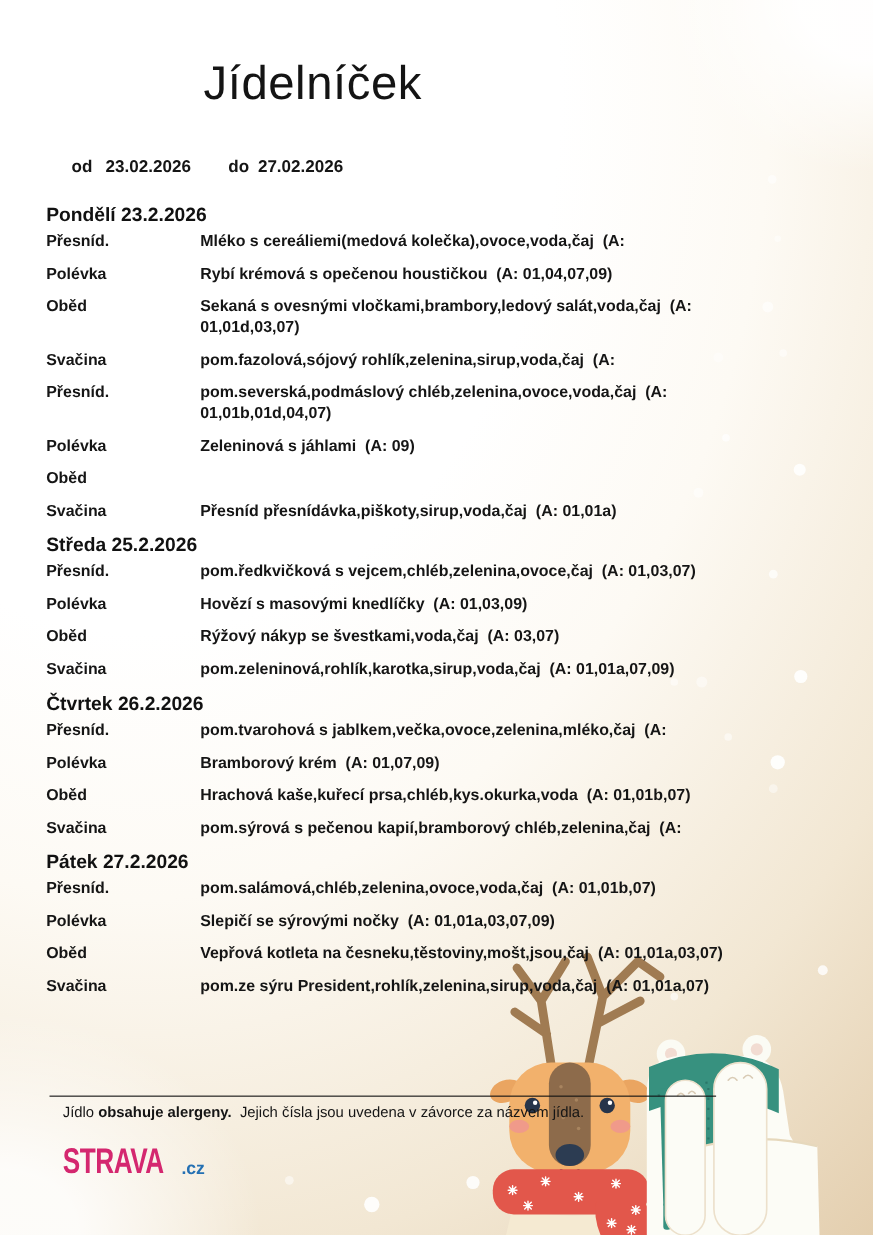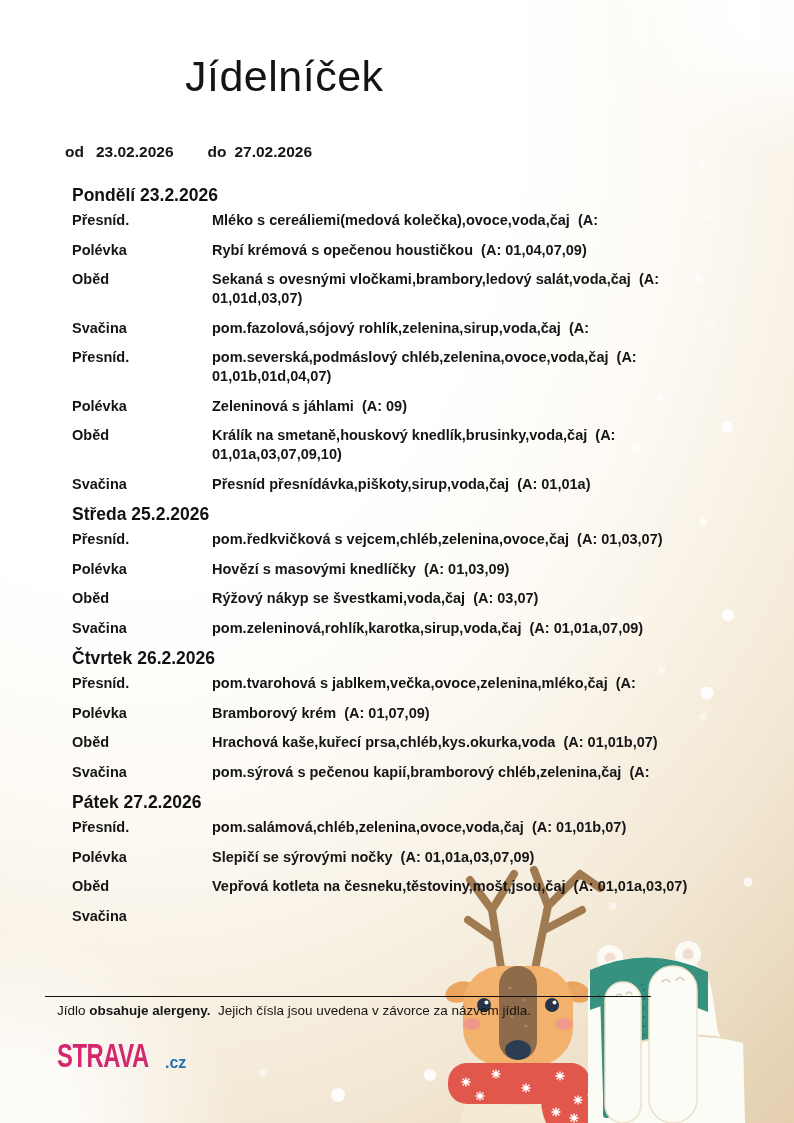--- a/index.html
+++ b/index.html
@@ -18,21 +18,21 @@
   .illus{position:absolute;right:0;bottom:0;z-index:2;}
   .content{position:absolute;inset:0;z-index:3;}
   .title{
     position:absolute;left:185px;top:52px;margin:0;
     font-size:43px;font-weight:normal;letter-spacing:.5px;color:#141414;
   }
   .date-line{position:absolute;left:65px;top:143px;font-size:15.5px;font-weight:bold;white-space:pre;}
   .date-line .gap1{display:inline-block;width:12px;}
   .date-line .gap2{display:inline-block;width:34px;}
   .date-line .gap3{display:inline-block;width:8px;}
-  .menu{position:absolute;left:72px;top:175px;width:680px;}
+  .menu{position:absolute;left:42px;top:175px;width:680px;}
   .day{margin-top:10px;}
   .day-name{font-size:17.5px;font-weight:bold;line-height:20px;margin:0 0 6px 0;color:#111;}
   .row{display:flex;margin-bottom:10.5px;font-size:14.5px;font-weight:bold;line-height:19px;justify-content:space-between;}
   .row-label{width:123px;flex:none;}
   .row-text{width:540px;white-space:pre-wrap;}
   .divider{position:absolute;left:45px;top:996px;width:606px;border-top:1.7px solid #111;}
   .footer-note{position:absolute;left:57px;top:1003px;font-size:13.5px;white-space:pre-wrap;}
   .footer-note b{font-weight:bold;}
   .logo{position:absolute;left:57px;top:1042px;white-space:nowrap;}
   .logo-main{
@@ -183,22 +183,20 @@
           <span class="row-label">Přesníd.</span>
           <span class="row-text">pom.severská,podmáslový chléb,zelenina,ovoce,voda,čaj  (A:
 01,01b,01d,04,07)</span>
         </div>
       <div class="row">
           <span class="row-label">Polévka</span>
           <span class="row-text">Zeleninová s jáhlami  (A: 09)</span>
         </div>
       <div class="row">
           <span class="row-label">Oběd</span>
-          <span class="row-text">Králík na smetaně,houskový knedlík,brusinky,voda,čaj  (A:
-01,01a,03,07,09,10)</span>
         </div>
       <div class="row">
           <span class="row-label">Svačina</span>
           <span class="row-text">Přesníd přesnídávka,piškoty,sirup,voda,čaj  (A: 01,01a)</span>
         </div>
     </section>
 
     <section class="day">
       <h2 class="day-name">Středa 25.2.2026</h2>
       <div class="row">
@@ -248,20 +246,21 @@
       <div class="row">
           <span class="row-label">Polévka</span>
           <span class="row-text">Slepičí se sýrovými nočky  (A: 01,01a,03,07,09)</span>
         </div>
       <div class="row">
           <span class="row-label">Oběd</span>
           <span class="row-text">Vepřová kotleta na česneku,těstoviny,mošt,jsou,čaj  (A: 01,01a,03,07)</span>
         </div>
       <div class="row">
           <span class="row-label">Svačina</span>
+          <span class="row-text">pom.ze sýru President,rohlík,zelenina,sirup,voda,čaj  (A: 01,01a,07)</span>
         </div>
     </section>
 
   </div>
 
   <div class="divider"></div>
 
   <div class="footer-note"><span>Jídlo </span><b>obsahuje alergeny.</b><span>  Jejich čísla jsou uvedena v závorce za názvem jídla.</span></div>
 
   <div class="logo"><span class="logo-main">STRAVA</span><span class="logo-suffix">.cz</span></div>

